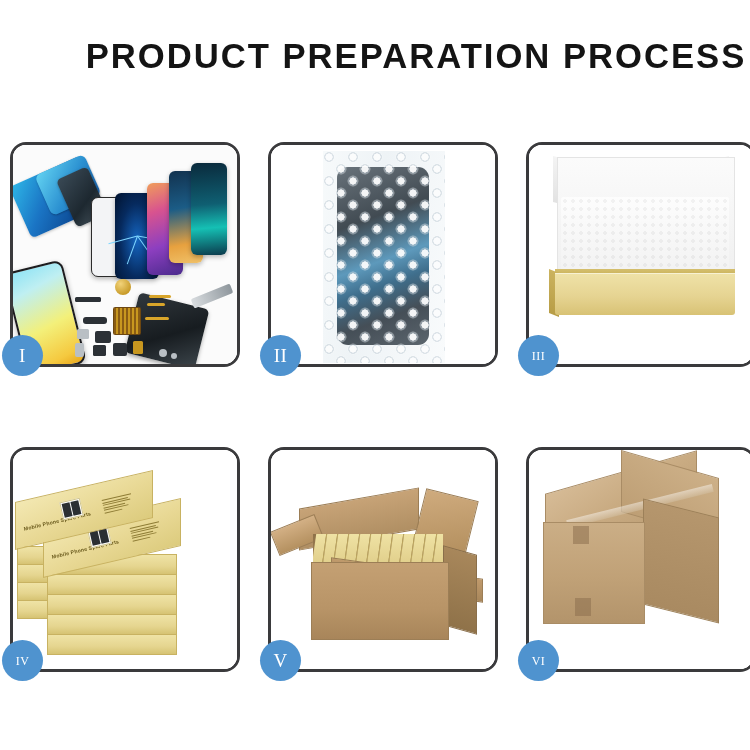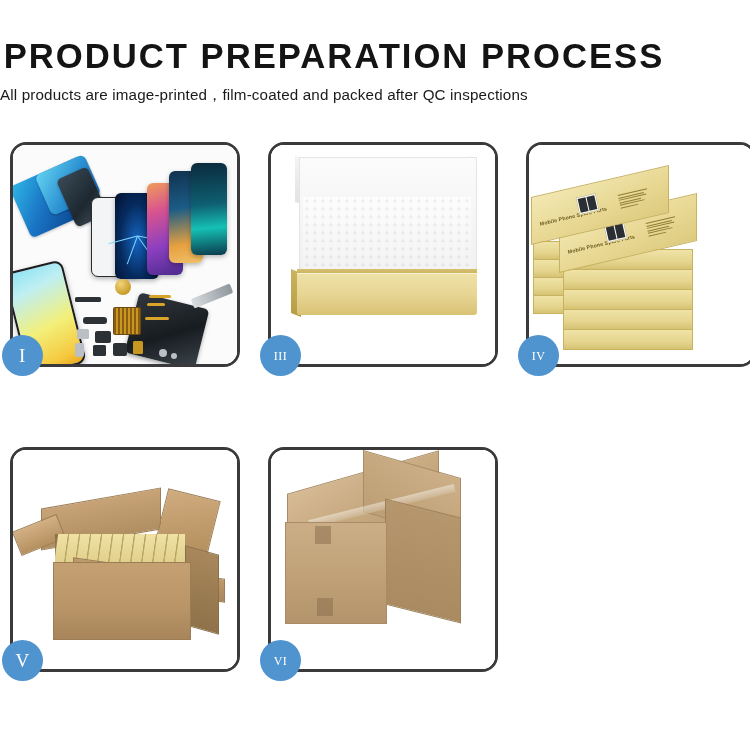--- a/index.html
+++ b/index.html
@@ -16,21 +16,21 @@
     color: #111111;
     position: relative;
   }
 
   
   .header {
     position: absolute;
     left: 0;
     top: 0;
     width: 750px;
-    text-align: left;
+    text-align: right;
   }
   .page-title {
     margin: 0;
     padding-top: 38px;
     font-size: 35px;
     font-weight: 600;
     letter-spacing: 2.0px;
     line-height: 1.0;
     color: #141414;
     font-family: "Liberation Sans", sans-serif;
@@ -330,21 +330,20 @@
   .s6-tab1 { position:absolute; left:44px; top:76px; width:16px; height:18px;
     background:rgba(140,112,78,.55); }
   .s6-tab2 { position:absolute; left:46px; top:148px; width:16px; height:18px;
     background:rgba(140,112,78,.55); }
 </style>
 </head>
 <body>
 
 <div class="header">
   <h1 class="page-title">PRODUCT PREPARATION PROCESS</h1>
-  <p class="page-subtitle">All products are image-printed，film-coated and packed after QC inspections</p>
 </div>
 
 <div class="grid">
 
   <div class="panel">
     <div class="panel-inner">
       <div class="scene1">
         <div class="s1-bluefilm"></div>
         <div class="s1-bluefilm2"></div>
         <div class="s1-darkphone"></div>
@@ -382,20 +381,33 @@
         </div>
 
         <div class="s1-tool"></div>
       </div>
     </div>
     <div class="badge">
       <span>I</span>
     </div>
   </div>
 
+  <div class="panel">
+    <div class="panel-inner">
+      <div class="scene2">
+        <div class="s2-sheet"></div>
+        <div class="s2-item"></div>
+        <div class="s2-bubbles2"></div>
+        <div class="s2-bubbles"></div>
+      </div>
+    </div>
+    <div class="badge">
+      <span>II</span>
+    </div>
+  </div>
 
   <div class="panel">
     <div class="panel-inner">
       <div class="scene3">
         <div class="s3-lidL"></div>
         <div class="s3-lidR"></div>
         <div class="s3-back"></div>
         <div class="s3-foam"></div>
         <div class="s3-content"></div>
         <div class="s3-boxlip"></div>

